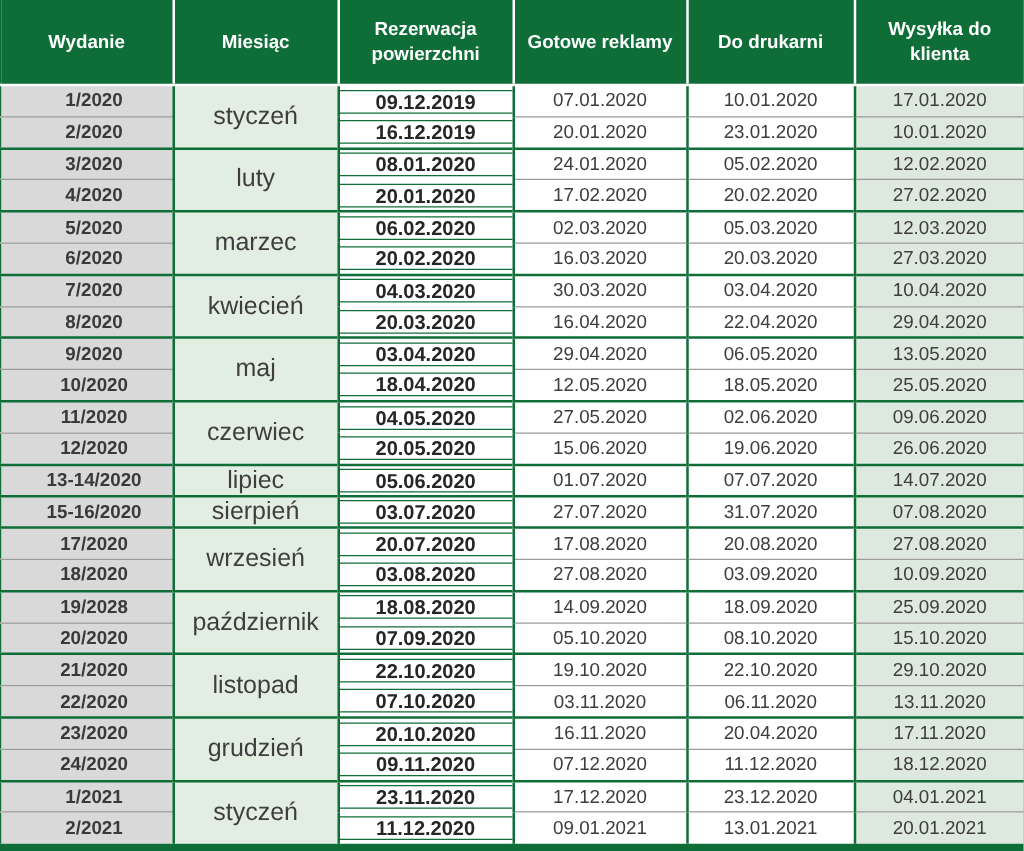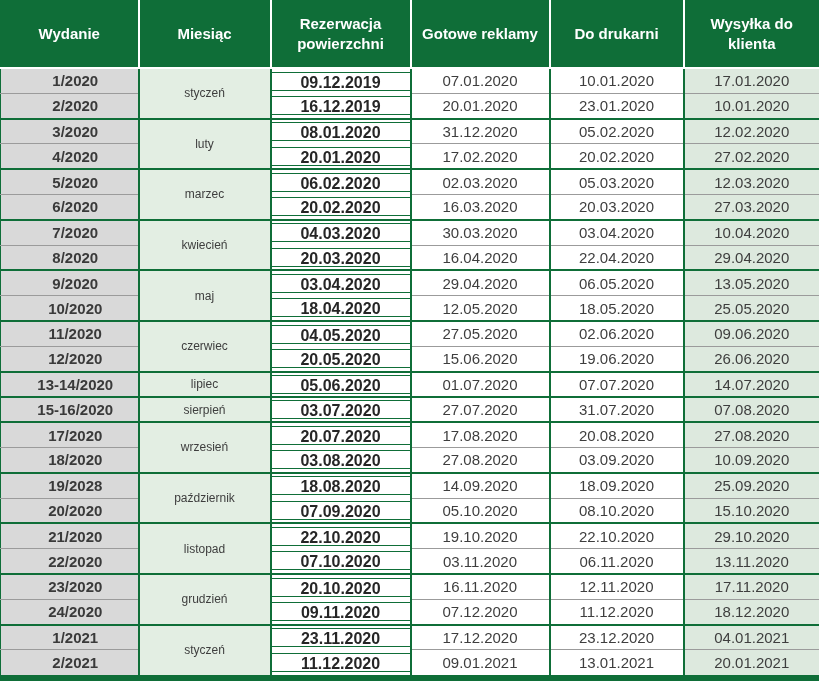--- a/index.html
+++ b/index.html
@@ -34,21 +34,21 @@
   }
   thead th + th{border-left:2px solid #fff;}
   tbody tr{height:25.3px;}
   tbody td{
     border-left:2px solid var(--green);
     padding:0;text-align:center;vertical-align:middle;
     font-size:15px;color:var(--date-text);
   }
   tbody td:first-child{border-left:none;padding-left:12px;}
   .col-wydanie{background:var(--gray-col);font-weight:bold;color:#3a3a3a;}
-  .col-miesiac{background:var(--month-col);font-size:12px;}
+  .col-miesiac{background:var(--month-col);font-size:20px;}
   .col-rez{background:#fff;}
   .col-date{background:#fff;}
   .col-wysylka{background:var(--shipping-col);}
   tr.group-start td{border-top:2px solid var(--green);}
   tr.group-cont td{border-top:1px solid var(--row-separator);}
   tr.group-cont td.col-rez{border-top:none;}
   tr.first-row td{border-top-color:#fff;}
   .rez-box{
     margin:0 0;height:19px;line-height:19px;
     border-top:1px solid var(--green);
@@ -98,21 +98,21 @@
         <td class="col-date">20.01.2020</td>
         <td class="col-date">23.01.2020</td>
         <td class="col-wysylka">10.01.2020</td>
       </tr>
       <tr class="group-start">
         <td class="col-wydanie">3/2020</td>
         <td class="col-miesiac" rowspan="2">luty</td>
         <td class="col-rez">
           <div class="rez-box">08.01.2020</div>
         </td>
-        <td class="col-date">31.12.2020</td>
+        <td class="col-date">24.01.2020</td>
         <td class="col-date">05.02.2020</td>
         <td class="col-wysylka">12.02.2020</td>
       </tr>
       <tr class="group-cont">
         <td class="col-wydanie">4/2020</td>
         <td class="col-rez">
           <div class="rez-box">20.01.2020</div>
         </td>
         <td class="col-date">17.02.2020</td>
         <td class="col-date">20.02.2020</td>
@@ -271,21 +271,21 @@
         <td class="col-date">06.11.2020</td>
         <td class="col-wysylka">13.11.2020</td>
       </tr>
       <tr class="group-start">
         <td class="col-wydanie">23/2020</td>
         <td class="col-miesiac" rowspan="2">grudzień</td>
         <td class="col-rez">
           <div class="rez-box">20.10.2020</div>
         </td>
         <td class="col-date">16.11.2020</td>
-        <td class="col-date">12.11.2020</td>
+        <td class="col-date">20.04.2020</td>
         <td class="col-wysylka">17.11.2020</td>
       </tr>
       <tr class="group-cont">
         <td class="col-wydanie">24/2020</td>
         <td class="col-rez">
           <div class="rez-box">09.11.2020</div>
         </td>
         <td class="col-date">07.12.2020</td>
         <td class="col-date">11.12.2020</td>
         <td class="col-wysylka">18.12.2020</td>

